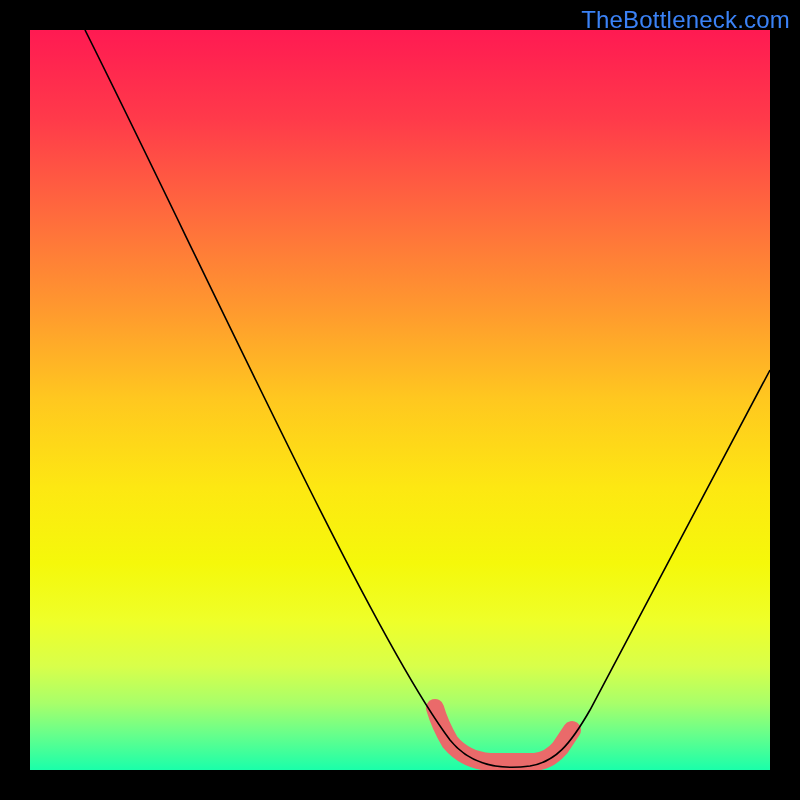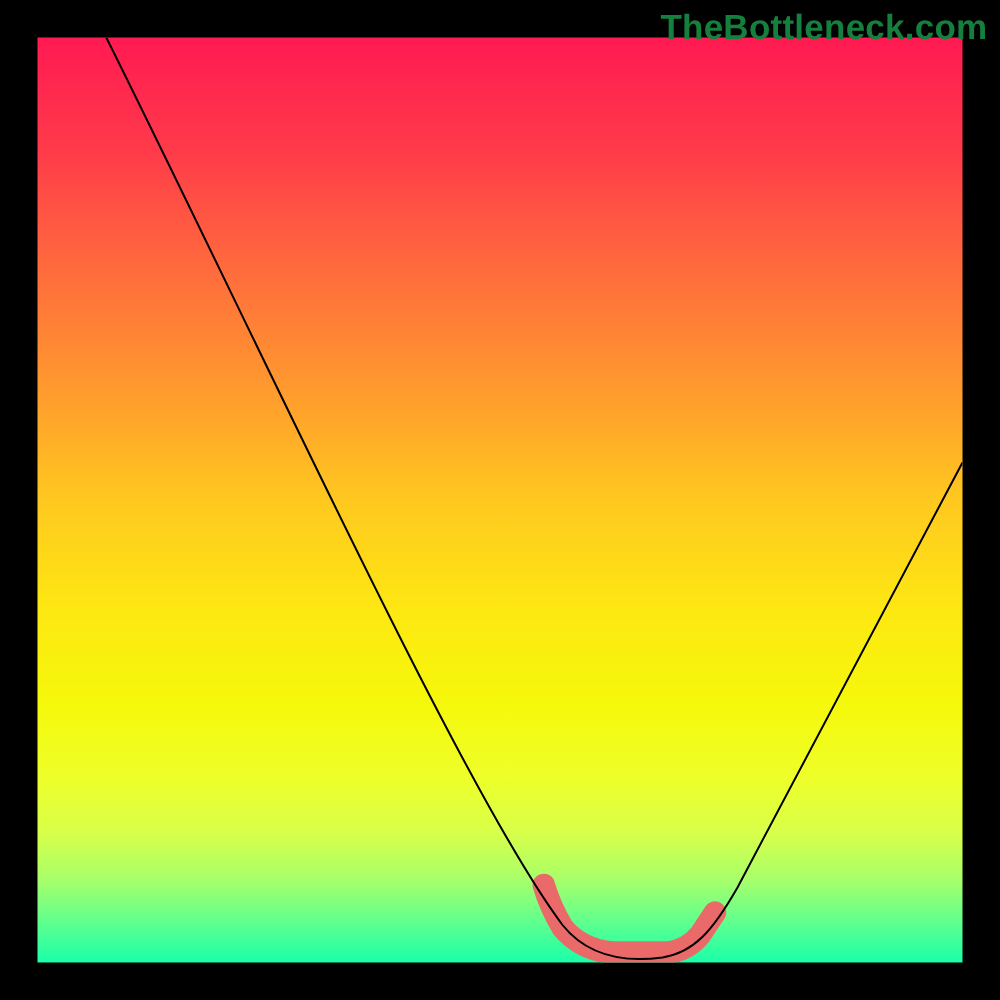--- a/index.html
+++ b/index.html
@@ -29,23 +29,23 @@
       #a8ff6a 91%,
       #6aff8a 95%,
       #1affaa 100%
     );
   }
   .watermark {
     position: absolute;
     top: 6px;
     right: 10px;
     font-family: Arial, Helvetica, sans-serif;
-    font-size: 28px;
-    font-weight: 700;
-    color: #15803d;
+    font-size: 24px;
+    font-weight: 400;
+    color: #3b82f6;
     letter-spacing: 0.2px;
     z-index: 10;
   }
   svg.curve-layer {
     position: absolute;
     left: 0;
     top: 0;
     width: 740px;
     height: 740px;
     pointer-events: none;

